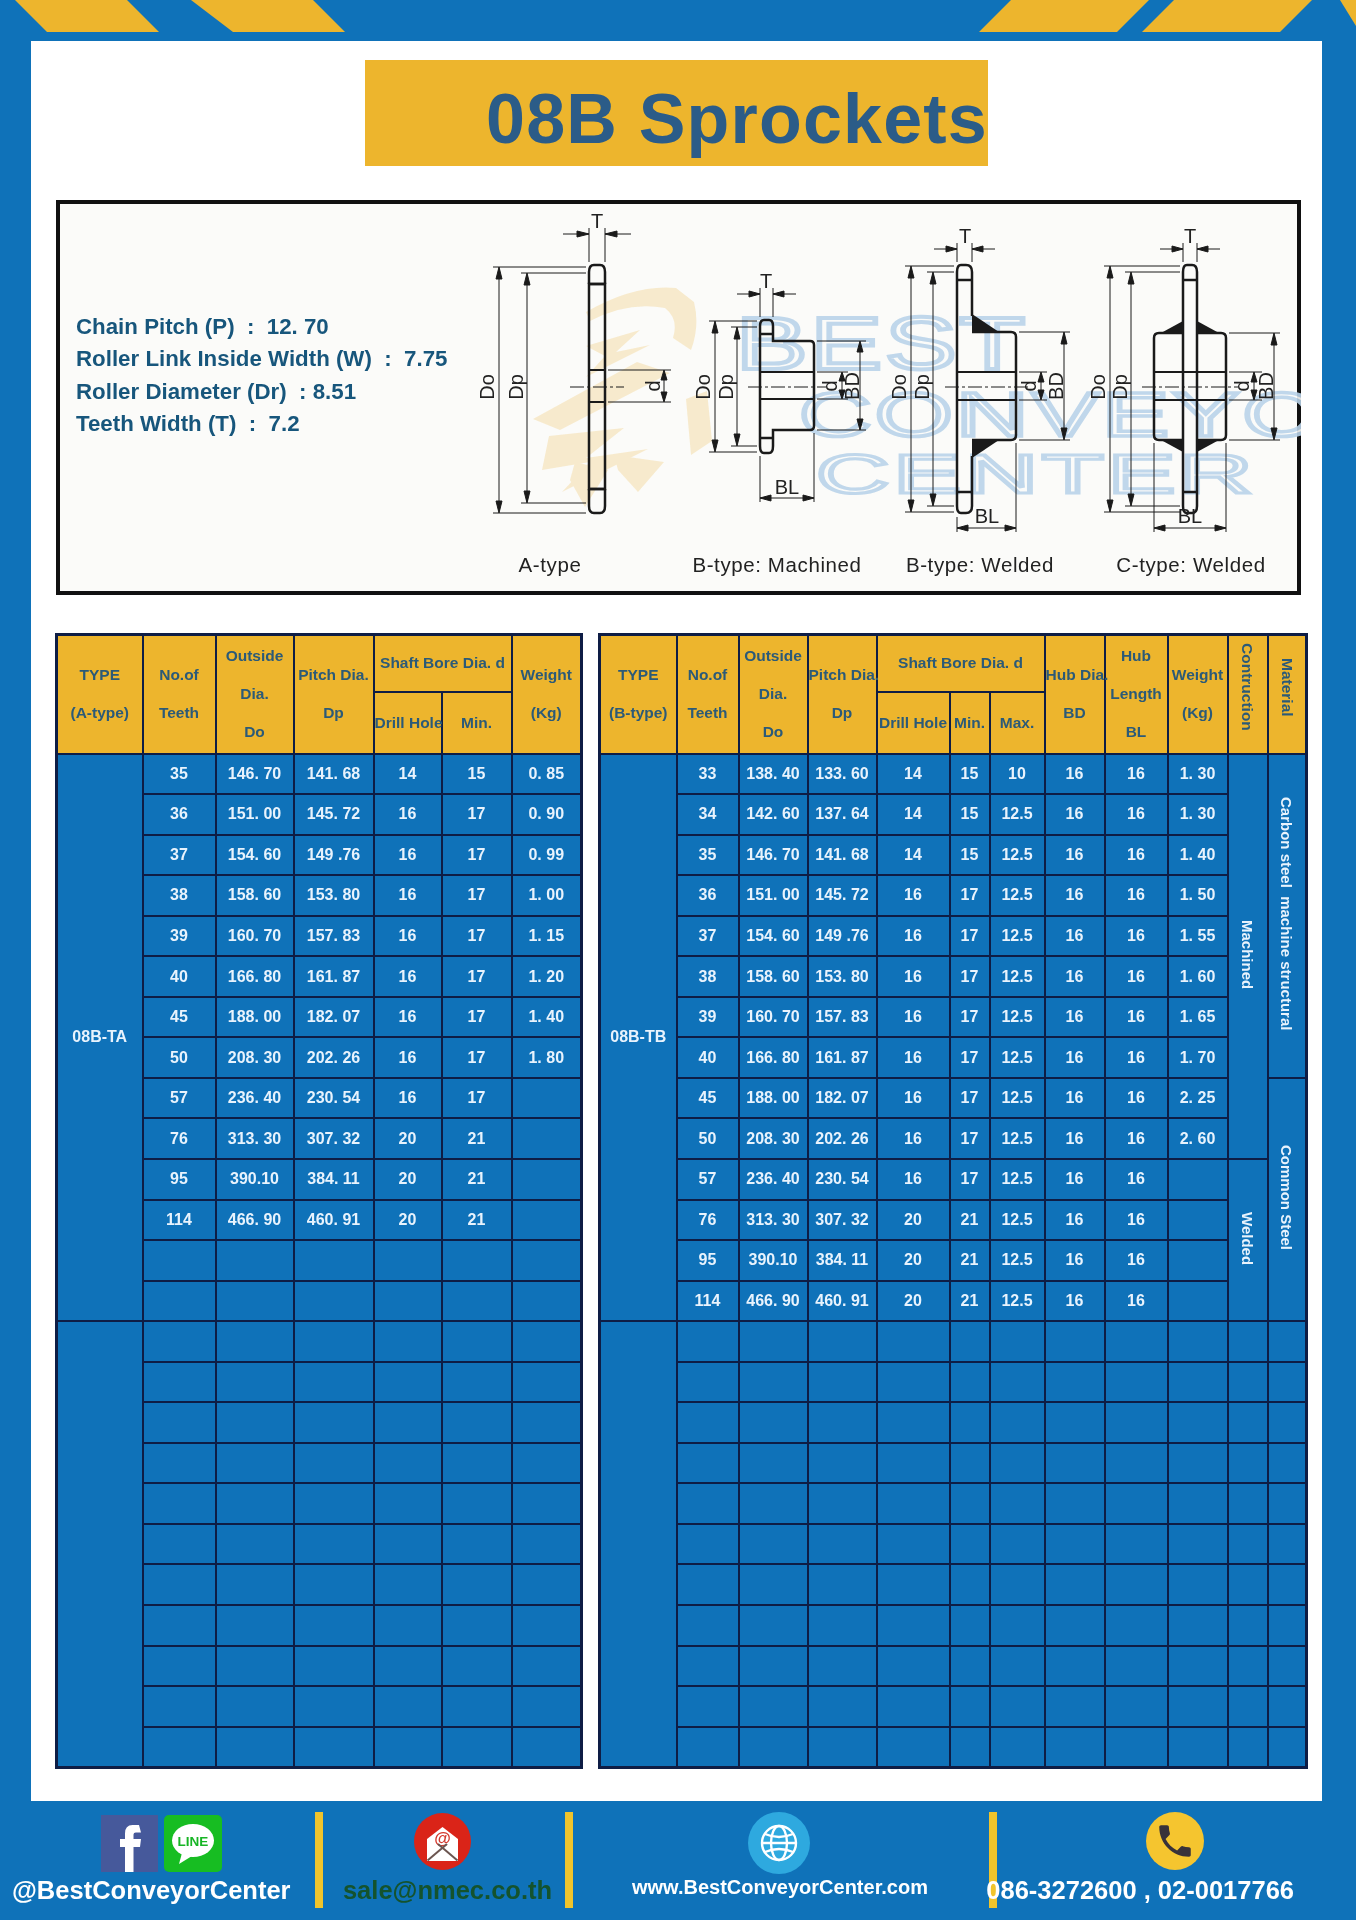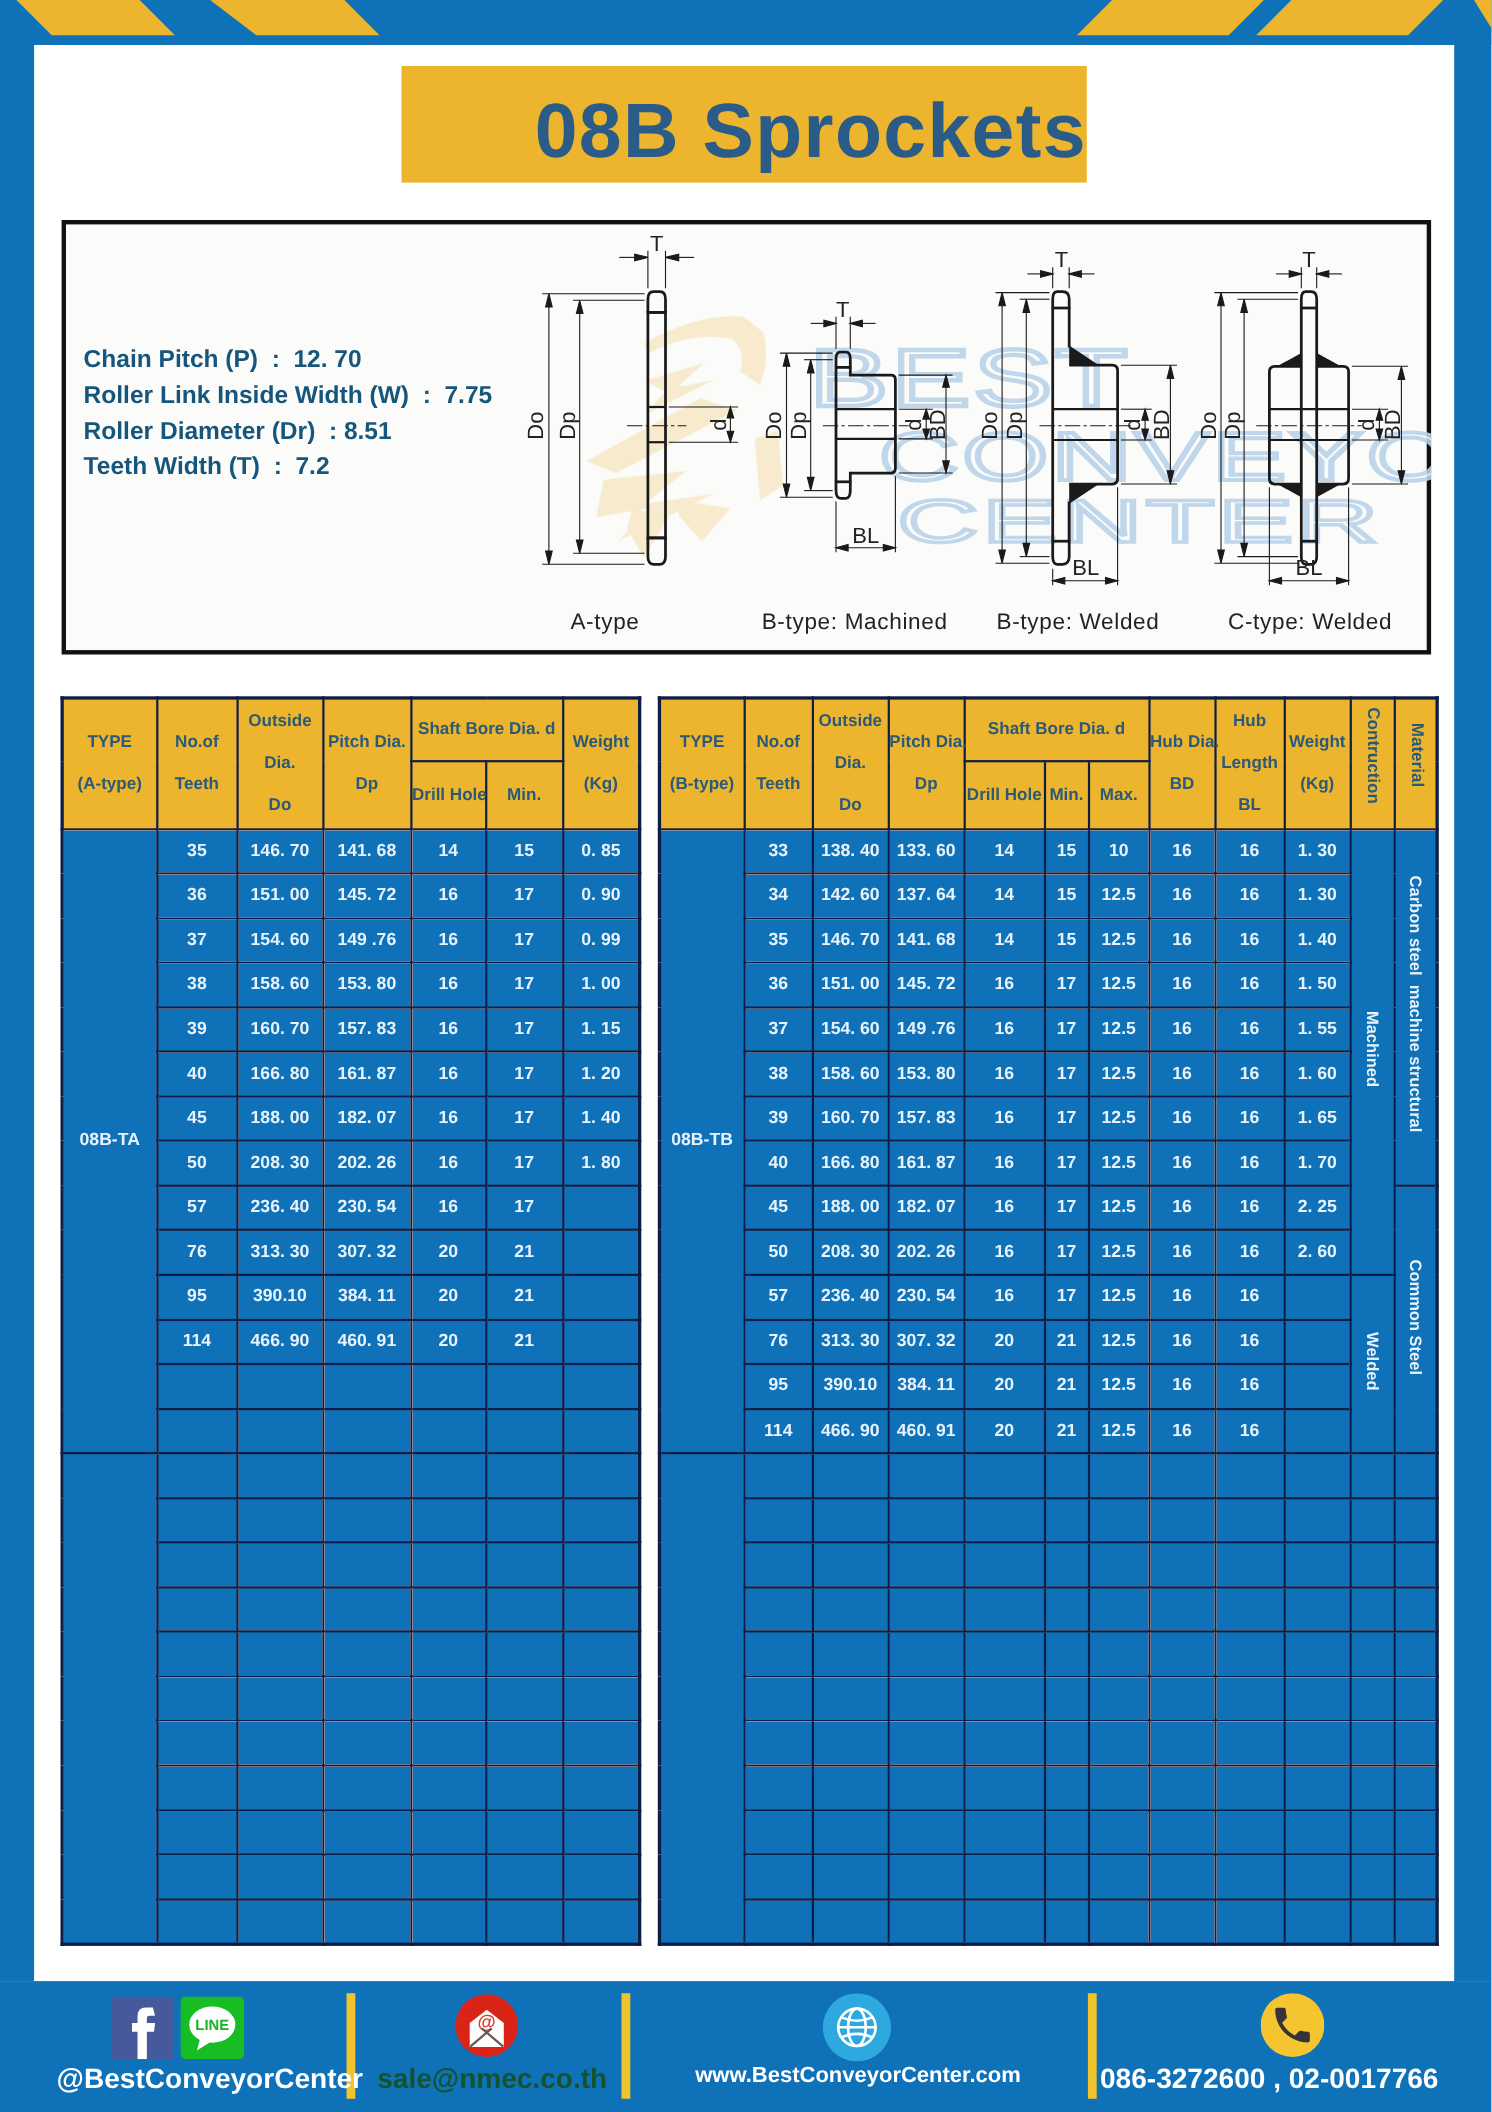--- a/index.html
+++ b/index.html
@@ -875,21 +875,21 @@
   <path d="M38,10 L31.5,10 Q24,10 24,18.5 L24,24 L19,24 L19,32 L24,32 L24,57 L32.5,57 L32.5,32 L39,32 L40,24 L32.5,24 L32.5,19.5 Q32.5,17.5 34.8,17.5 L40,17.5 Z" fill="#ffffff"></path>
 </svg>
 
 <svg class="abs" style="left:164px;top:1815px;" width="58" height="57" viewBox="0 0 58 57">
   <rect x="0" y="0" width="58" height="57" rx="5" fill="#17bd22"></rect>
   <ellipse cx="29" cy="25.5" rx="21" ry="16.5" fill="#fff"></ellipse>
   <path d="M18,38 L15,49 L28,41 Z" fill="#fff"></path>
   <text x="29" y="30.5" text-anchor="middle" font-size="13.5" font-weight="bold" fill="#17b525" font-family="Liberation Sans,sans-serif">LINE</text>
 </svg>
 
-<div class="abs" style="left:0px;top:1876px;width:330px;text-align:right;color:#fff;font-weight:bold;font-size:25.5px;">@BestConveyorCenter</div>
+<div class="abs" style="left:12px;top:1876px;width:330px;text-align:left;color:#fff;font-weight:bold;font-size:25.5px;">@BestConveyorCenter</div>
 
 <svg class="abs" style="left:414px;top:1813px;" width="57" height="57" viewBox="0 0 57 57">
   <circle cx="28.5" cy="28.5" r="28.5" fill="#da2418"></circle>
   <polygon points="13,26 28.5,14 44,26 44,48 13,48" fill="#ffffff"></polygon>
   <text x="28.5" y="31" text-anchor="middle" font-size="17" font-weight="bold" fill="#d43a2e">@</text>
   <line x1="13.5" y1="47.5" x2="33" y2="31" stroke="#6b5550" stroke-width="2"></line>
   <line x1="43.5" y1="47.5" x2="24" y2="31" stroke="#6b5550" stroke-width="2"></line>
 </svg>
 
 <div class="abs" style="left:335px;top:1876px;width:225px;text-align:center;color:#14532d;font-weight:bold;font-size:25.5px;">sale@nmec.co.th</div>
@@ -905,13 +905,13 @@
   </g>
 </svg>
 
 <div class="abs" style="left:580px;top:1876px;width:400px;text-align:center;color:#fff;font-weight:bold;font-size:20px;">www.BestConveyorCenter.com</div>
 
 <svg class="abs" style="left:1146px;top:1812px;" width="58" height="58" viewBox="0 0 58 58">
   <circle cx="29" cy="29" r="29" fill="#f5c52f"></circle>
   <path transform="translate(8,8) scale(1.75)" d="M6.62 10.79c1.44 2.83 3.76 5.14 6.59 6.59l2.2-2.21c.27-.27.67-.36 1.02-.24 1.12.37 2.33.57 3.57.57.55 0 1 .45 1 1V20c0 .55-.45 1-1 1-9.39 0-17-7.61-17-17 0-.55.45-1 1-1h3.5c.55 0 1 .45 1 1 0 1.25.2 2.45.57 3.57.11.35.03.74-.25 1.02l-2.2 2.2z" fill="#38323a"></path>
 </svg>
 
-<div class="abs" style="left:1000px;top:1876px;width:350px;text-align:left;color:#fff;font-weight:bold;font-size:25.5px;">086-3272600 , 02-0017766</div>
+<div class="abs" style="left:944px;top:1876px;width:350px;text-align:right;color:#fff;font-weight:bold;font-size:25.5px;">086-3272600 , 02-0017766</div>
 
 </body></html>

